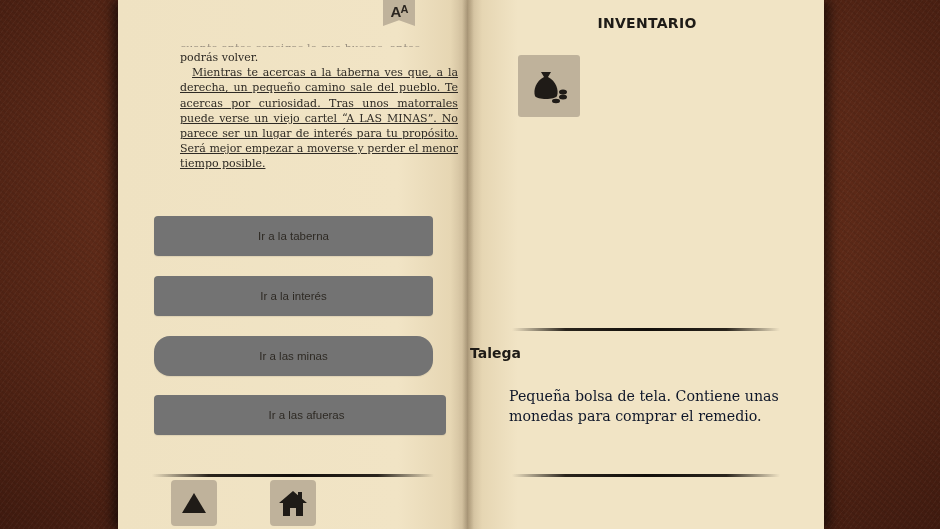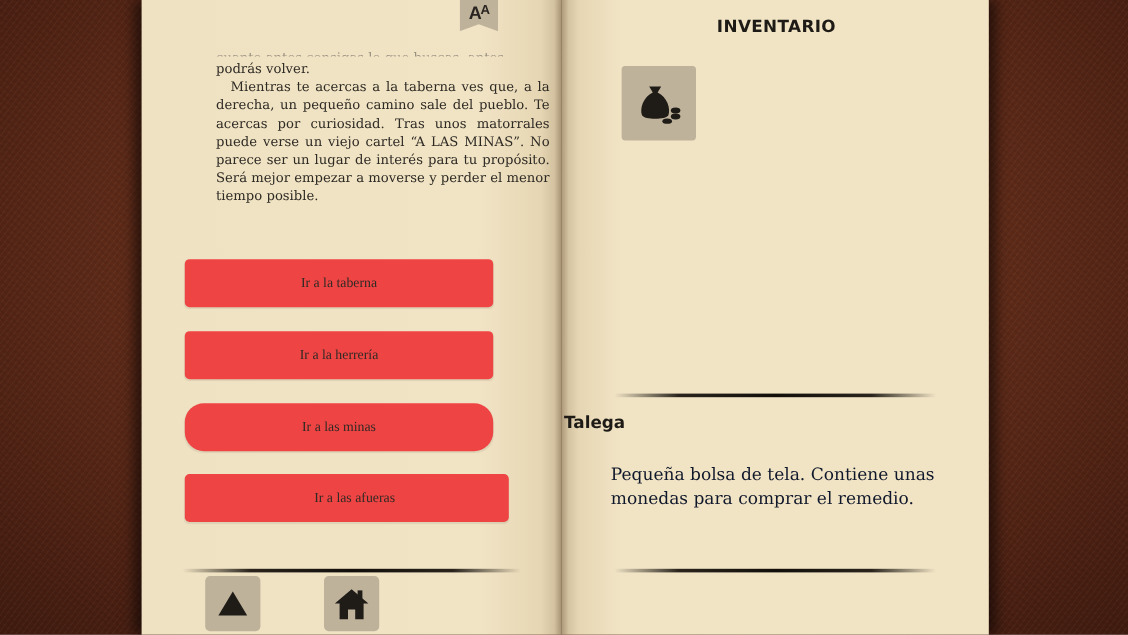--- a/index.html
+++ b/index.html
@@ -38,26 +38,26 @@
     font-weight:bold; color:#2a2520; font-size:15px; letter-spacing:-1px; cursor:pointer;
   }
   .font-bookmark .small { font-size:11px; }
   .story {
     position:absolute; left:155px; top:44px; width:278px;
     font-family: "DejaVu Serif", "Liberation Serif", serif;
     font-size:11px; line-height:15.2px; color:#2e2a24; text-align:justify;margin-left:25px;
   }
   .story p { margin:0; }
   .story .faded { color:#9a9080; height:6px; overflow:hidden; line-height:15px; margin-top:-3px; margin-bottom:3px; }
-  .story .indent { text-indent:12px; }
+  .story .indent { text-indent:12px;text-decoration:underline; }
   .choice {
-    position:absolute; left:154px; width:257px; height:40px;
-    background:#ef4444; border-radius:4px;
+    position:absolute; left:154px; width:279px; height:40px;
+    background:#737373; border-radius:4px;
     display:flex; align-items:center; justify-content:center;
-    font-family:Liberation Serif, serif; font-size:11.5px; color:#2e2a24;
+    font-family:Liberation Sans, sans-serif; font-size:11.5px; color:#2e2a24;
     cursor:pointer; box-shadow: 0 1px 1px rgba(0,0,0,0.08);
   }
   .rule {
     position:absolute; height:3px;
     background: linear-gradient(to right, rgba(20,15,10,0) 0%, rgba(20,15,10,0.9) 20%, #120e0a 50%, rgba(20,15,10,0.9) 80%, rgba(20,15,10,0) 100%);
   }
   .nav-btn {
     position:absolute; top:480px; width:46px; height:46px;
     background:#bfb29b; border-radius:4px;
     display:flex; align-items:center; justify-content:center; cursor:pointer;
@@ -95,21 +95,21 @@
     <span class="small">A</span>
 </div>
 
 <div class="story">
   <p class="faded">cuanto antes consigas lo que buscas, antes</p>
   <p>podrás volver.</p>
   <p class="indent">Mientras te acercas a la taberna ves que, a la derecha, un pequeño camino sale del pueblo. Te acercas por curiosidad. Tras unos matorrales puede verse un viejo cartel “A LAS MINAS”. No parece ser un lugar de interés para tu propósito. Será mejor empezar a moverse y perder el menor tiempo posible.</p>
 </div>
 
 <div class="choice" style="top:216px;">Ir a la taberna</div>
-<div class="choice" style="top:276px;">Ir a la herrería</div>
+<div class="choice" style="top:276px;">Ir a la interés</div>
 <div class="choice" style="top:336px;border-radius:16px;">Ir a las minas</div>
 <div class="choice" style="top:395px;padding-left:13px;">Ir a las afueras</div>
 
 <div class="rule" style="left:152px; top:474px; width:282px;"></div>
 
 <div class="nav-btn" style="left:171px;">
   <svg width="26" height="22" viewBox="0 0 26 22">
     <polygon points="13,1 25,21 1,21" fill="#1f1b17"></polygon>
   </svg>
 </div>

